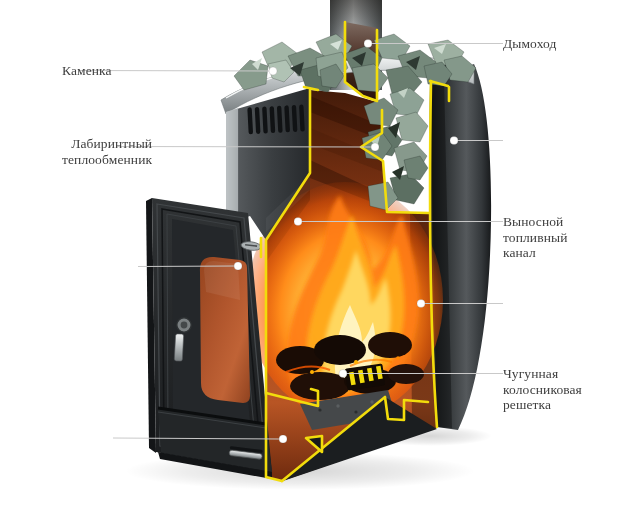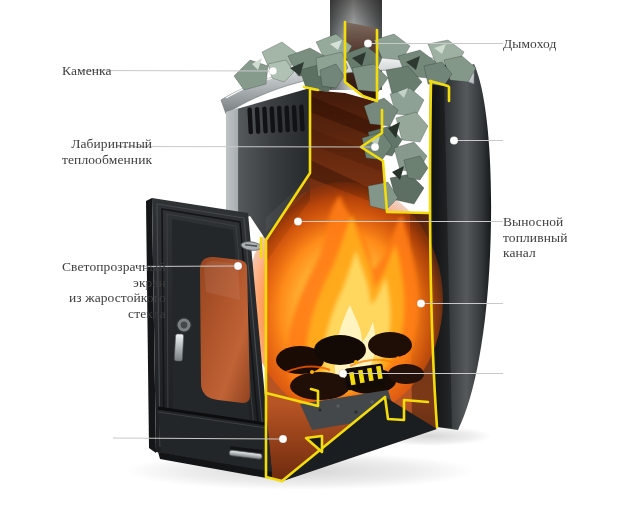--- a/index.html
+++ b/index.html
@@ -282,23 +282,22 @@
     <circle cx="454" cy="140.5" r="4"></circle>
     <circle cx="298" cy="221.5" r="4"></circle>
     <circle cx="421" cy="303.5" r="4"></circle>
     <circle cx="343" cy="373.5" r="4"></circle>
   </g>
 </svg>
 
   <div class="callout-label col-left" style="top:63px">Каменка</div>
   <div class="callout-label col-left" style="top:136px">Лабиринтный
 теплообменник</div>
-  <div class="callout-label col-left" style="top:259px">Светопрозрачный
-экран
-из жаростойкого
-стекла</div>
 
   <div class="callout-label col-right" style="top:36px">Дымоход</div>
   <div class="callout-label col-right" style="top:214px">Выносной
 топливный
 канал</div>
+  <div class="callout-label col-right" style="top:366px">Чугунная
+колосниковая
+решетка</div>
 
 </div>
 
 </body></html>

